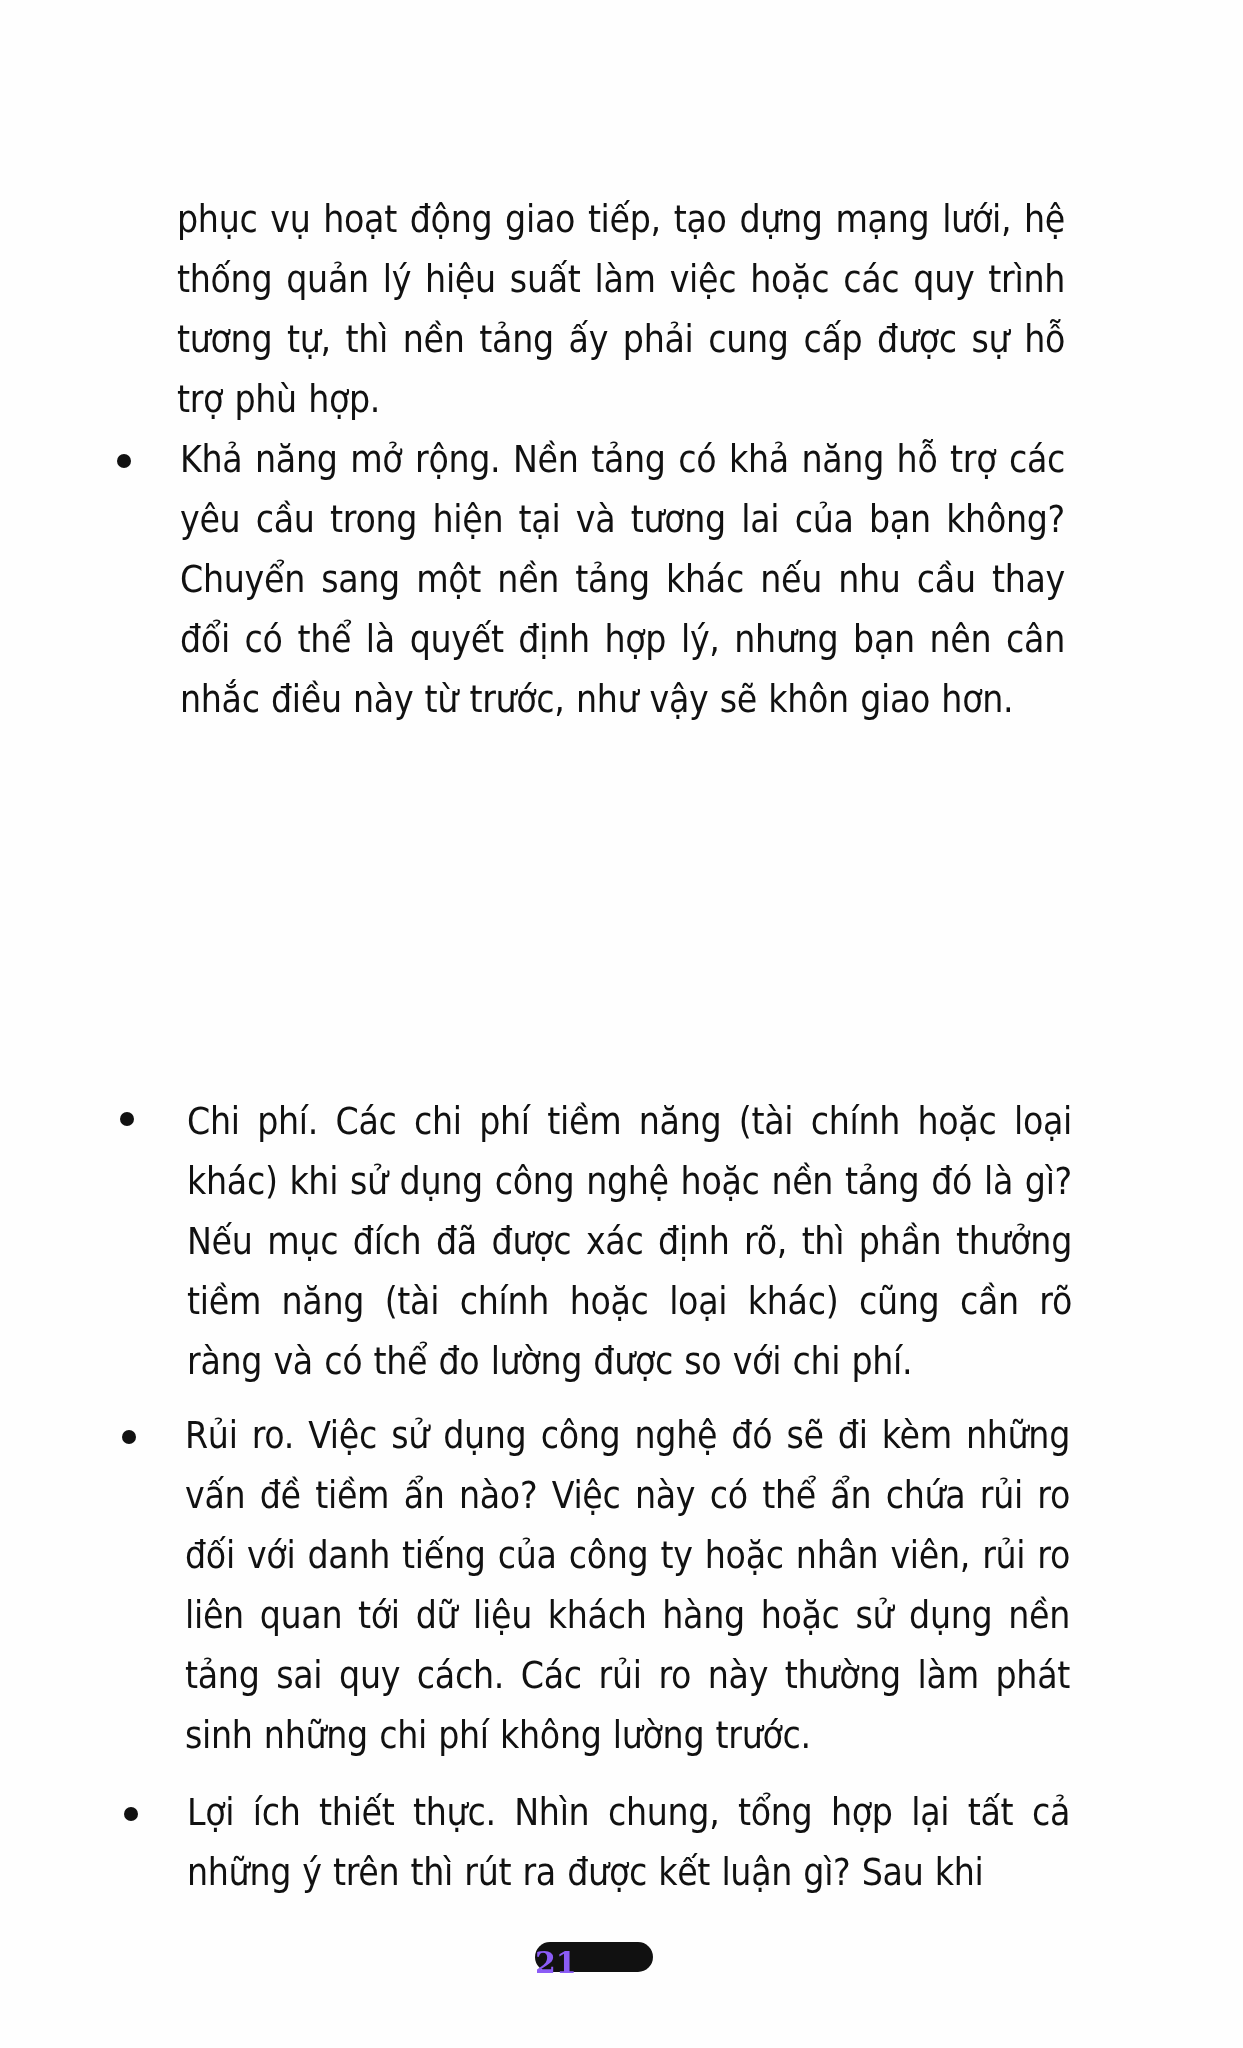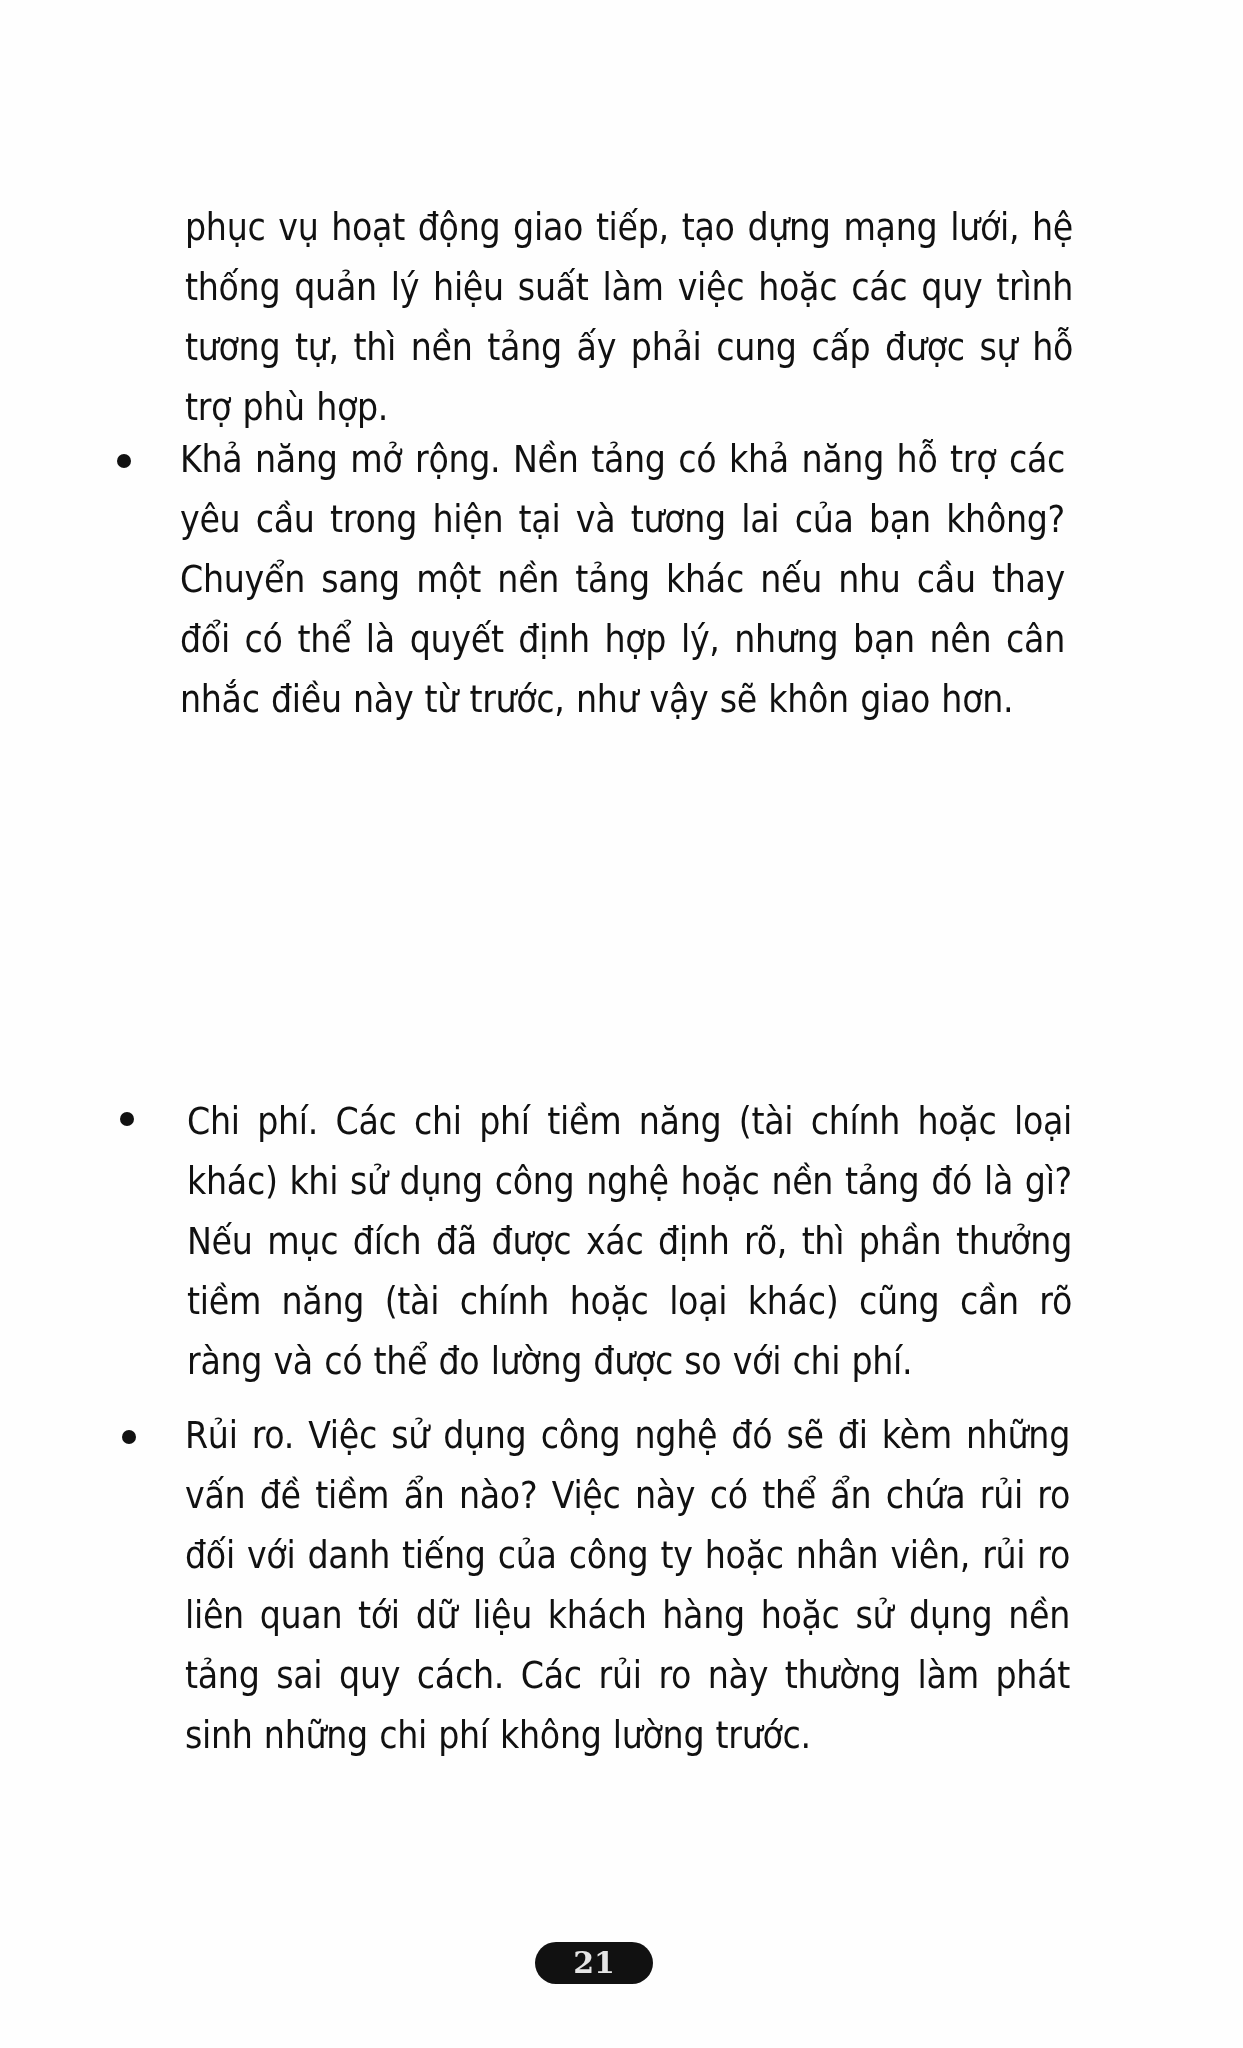--- a/index.html
+++ b/index.html
@@ -58,50 +58,53 @@
       text-align-last: left;
     }
     .bullet-title {
       font-weight: normal;
     }
     .page-number {
       position: absolute;
       left: 535px;
       top: 1942px;
       width: 118px;
-      height: 42px;
+      height: 30px;
       border-radius: 21px;
       background: #111111;
-      color: #e5e5e5;
+      color: #8b5cf6;
       font-family: "DejaVu Serif", "Liberation Serif", serif;
       font-weight: bold;
       font-size: 30px;
       line-height: 42px;
-      text-align: center;
     }
   </style>
 </head>
 <body>
 
 <div class="page">
 
-  <p class="text-block para-intro" style="margin:8px;">phục vụ hoạt động giao tiếp, tạo dựng mạng lưới, hệ thống quản lý hiệu suất làm việc hoặc các quy trình tương tự, thì nền tảng ấy phải cung cấp được sự hỗ trợ phù hợp.</p>
+  <p class="text-block para-intro" style="margin:0;">phục vụ hoạt động giao tiếp, tạo dựng mạng lưới, hệ thống quản lý hiệu suất làm việc hoặc các quy trình tương tự, thì nền tảng ấy phải cung cấp được sự hỗ trợ phù hợp.</p>
 
   <div class="bullet-item" style="left:117px; top:430px; width:950px; height:360px;">
     <span class="bullet-dot"></span>
     <p class="bullet-body" style="left:63px; top:0; width:885px; margin:0;"><span class="bullet-title">Khả năng mở rộng.</span><span> Nền tảng có khả năng hỗ trợ các yêu cầu trong hiện tại và tương lai của bạn không? Chuyển sang một nền tảng khác nếu nhu cầu thay đổi có thể là quyết định hợp lý, nhưng bạn nên cân nhắc điều này từ trước, như vậy sẽ khôn giao hơn.</span></p>
   </div>
 
 
   <div class="bullet-item" style="left:120px; top:1088px; width:950px; height:300px;">
     <span class="bullet-dot"></span>
     <p class="bullet-body" style="left:63px; top:0; width:885px; margin:4px;"><span class="bullet-title">Chi phí.</span><span> Các chi phí tiềm năng (tài chính hoặc loại khác) khi sử dụng công nghệ hoặc nền tảng đó là gì? Nếu mục đích đã được xác định rõ, thì phần thưởng tiềm năng (tài chính hoặc loại khác) cũng cần rõ ràng và có thể đo lường được so với chi phí.</span></p>
   </div>
 
   <div class="bullet-item" style="left:122px; top:1406px; width:950px; height:360px;">
     <span class="bullet-dot"></span>
     <p class="bullet-body" style="left:63px; top:0; width:885px; margin:0;"><span class="bullet-title">Rủi ro.</span><span> Việc sử dụng công nghệ đó sẽ đi kèm những vấn đề tiềm ẩn nào? Việc này có thể ẩn chứa rủi ro đối với danh tiếng của công ty hoặc nhân viên, rủi ro liên quan tới dữ liệu khách hàng hoặc sử dụng nền tảng sai quy cách. Các rủi ro này thường làm phát sinh những chi phí không lường trước.</span></p>
   </div>
 
+  <div class="bullet-item" style="left:124px; top:1783px; width:950px; height:120px;">
+    <span class="bullet-dot"></span>
+    <p class="bullet-body" style="left:63px; top:0; width:883px; margin:0;"><span class="bullet-title">Lợi ích thiết thực.</span><span> Nhìn chung, tổng hợp lại tất cả những ý trên thì rút ra được kết luận gì? Sau khi</span></p>
+  </div>
 
   <div class="page-number">21</div>
 
 </div>
 
 </body></html>

